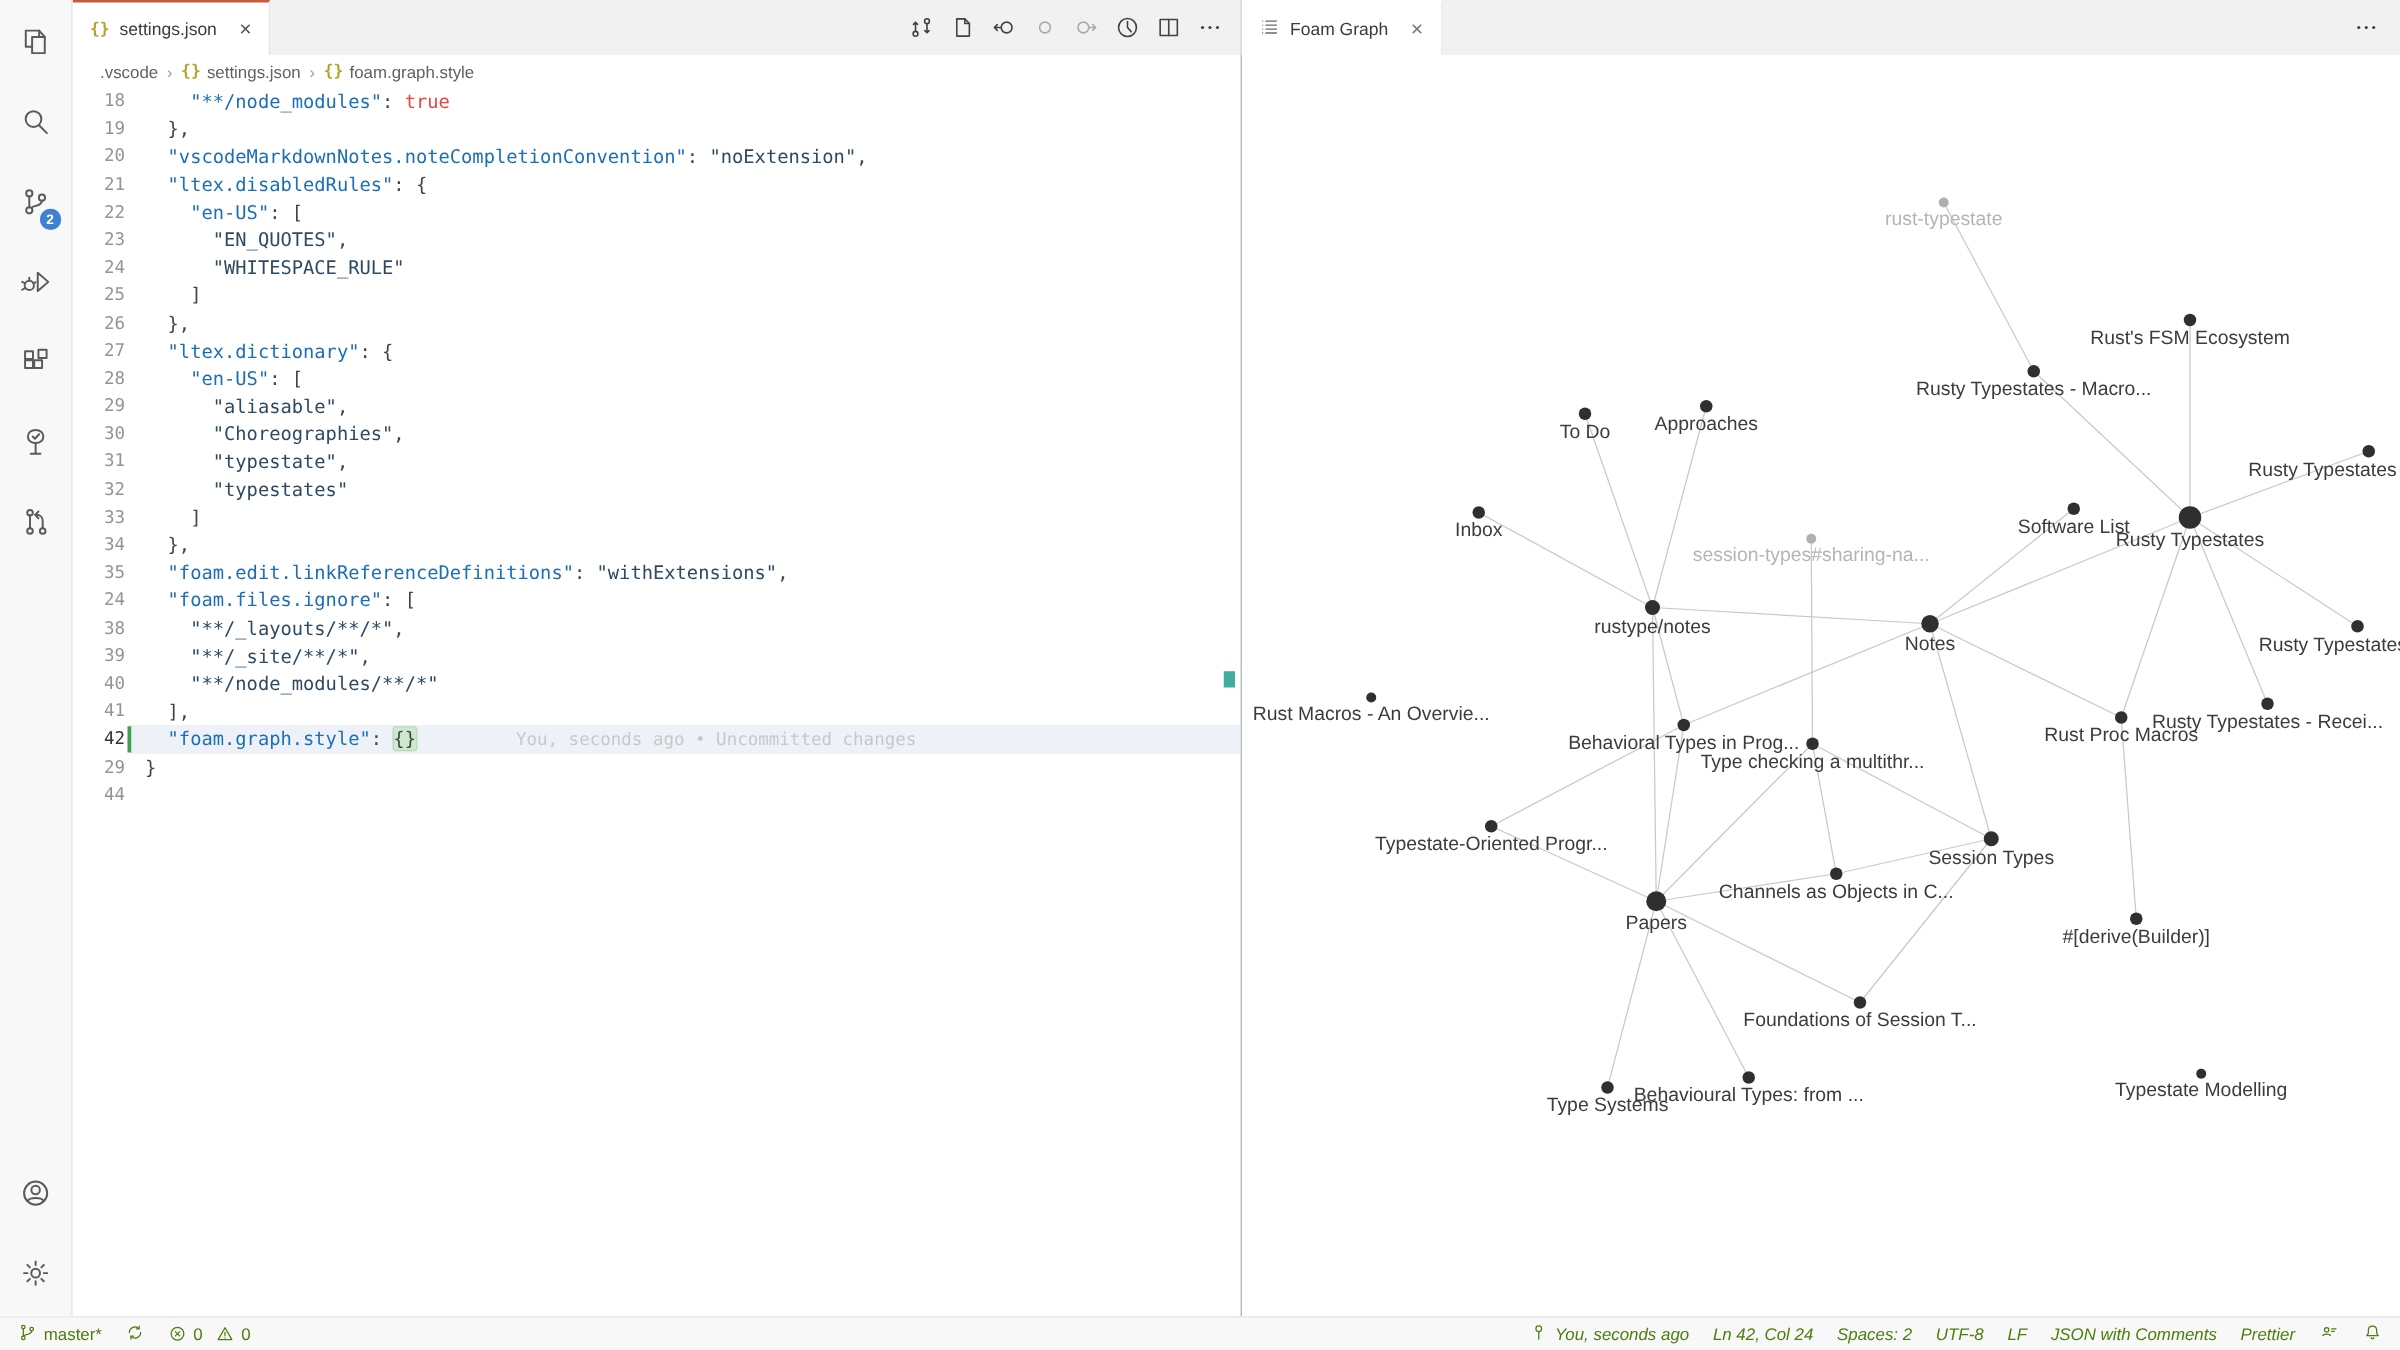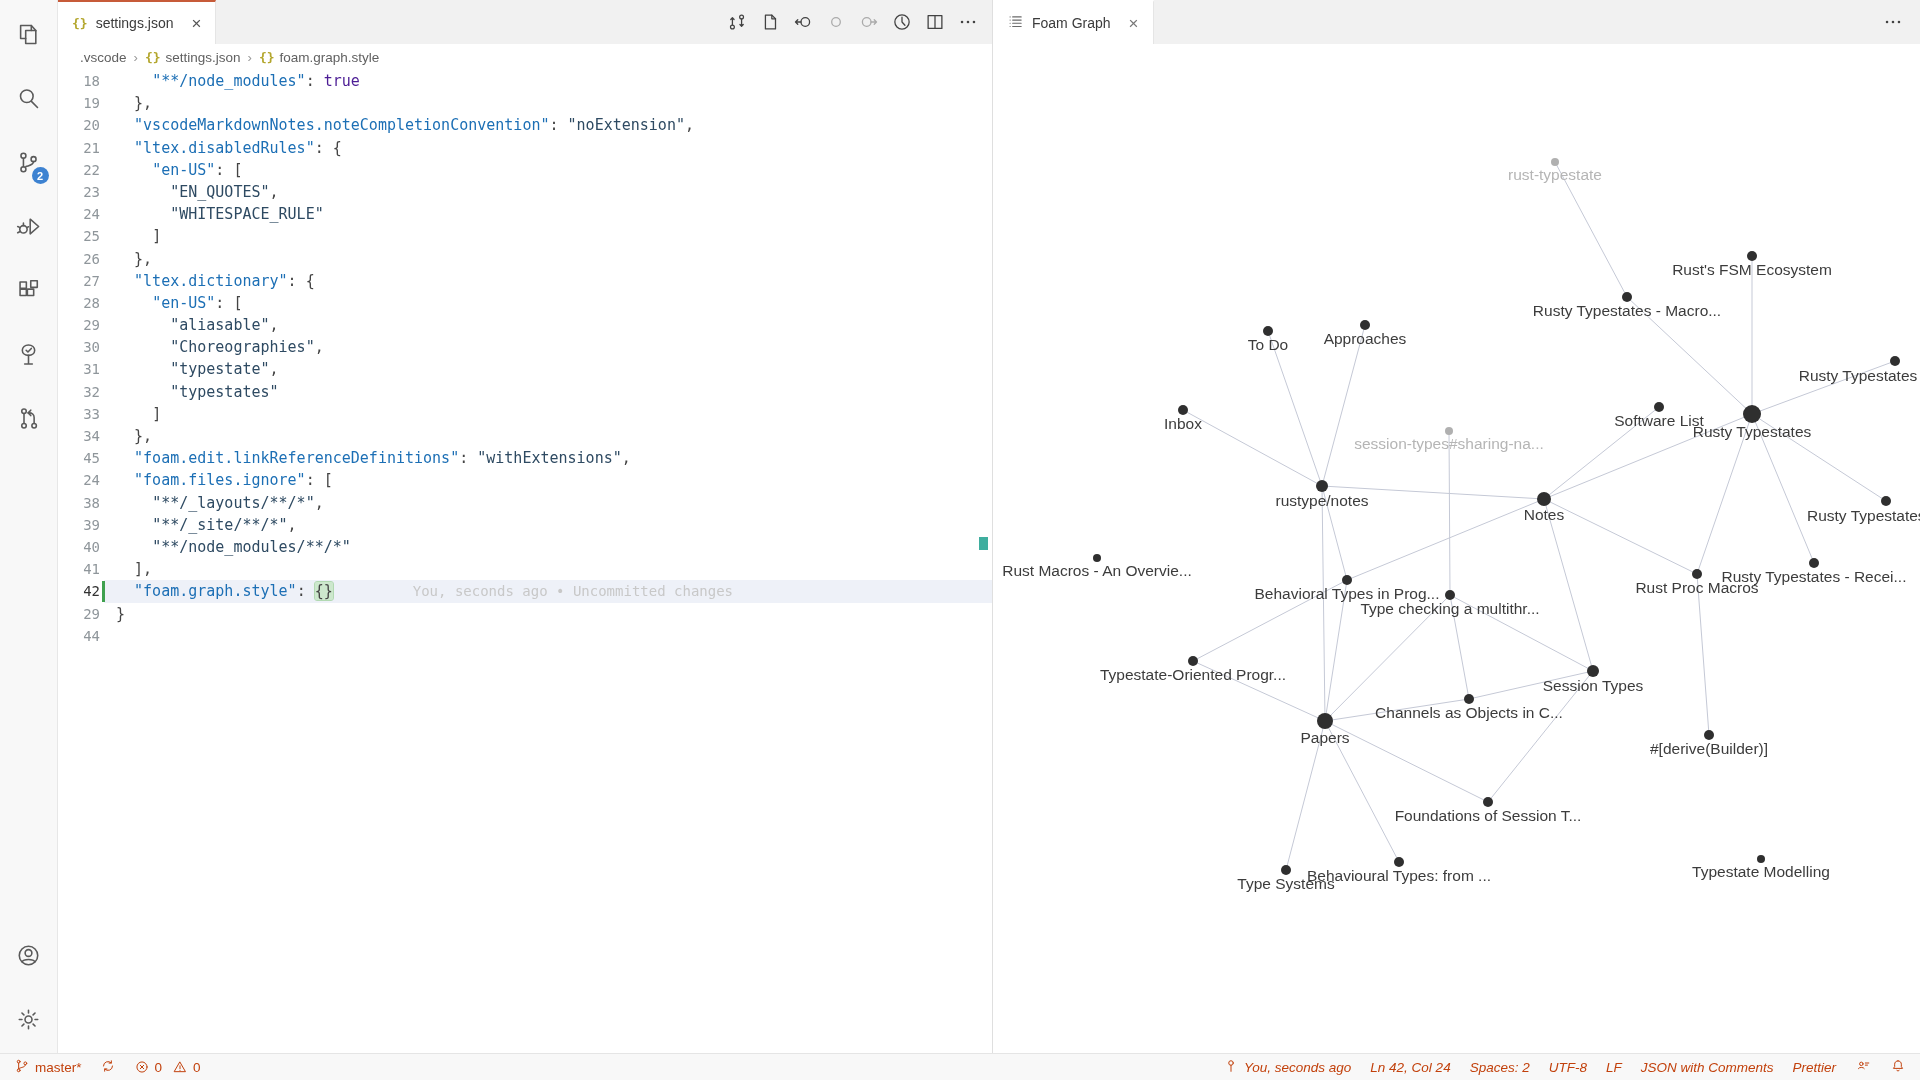--- a/index.html
+++ b/index.html
@@ -44,33 +44,33 @@
   
   .code { position:absolute; top:70px; left:0; right:0; bottom:0; font-family:"DejaVu Sans Mono","Liberation Mono",monospace;
     font-size:15px; background:#fff; }
   .cline { display:flex; height:22.2px; line-height:22.2px; position:relative; white-space:pre; }
   .cline.current { background:linear-gradient(to right, transparent 46px, #eef1f8 46px); }
   .ln { width:42px; text-align:right; color:#8f969b; font-size:14px; flex:none; }
   .cline.current .ln { color:#333; }
   .ctext { padding-left:16px; color:#444; }
   .tk-k { color:#1c6fb5; }
   .tk-s { color:#2e4a62; }
-  .tk-t { color:#4c1d95; }
+  .tk-t { color:#ef4444; }
   .tk-p { color:#444; }
   .tk-hl { background:#cde8cd; border-radius:2px; outline:1px solid #b2d9b2; }
   .ann { color:#c8c8c8; font-size:14px; margin-left:80px; }
   .gitbar { position:absolute; left:44px; top:1px; bottom:1px; width:3px; background:#3fa14f; }
   .ruler-marker { position:absolute; right:4px; top:467px; width:9px; height:13px; background:#3fae9f; }
 
   
   .graph-svg { position:absolute; left:0; top:44px; width:928px; height:1009px; background:#fff; }
 
   
   .status-bar { position:absolute; left:0; right:0; bottom:0; height:27px; background:#f8f8f8; border-top:1px solid #e5e5e5;
-    display:flex; align-items:center; font-size:13.5px; color:#c2410c; padding:0 14px; }
+    display:flex; align-items:center; font-size:13.5px; color:#4d7c0f; padding:0 14px; }
   .sb-left { display:flex; align-items:center; gap:18px; }
   .sb-right { margin-left:auto; display:flex; gap:19px;font-style:italic; }
   .sb-item { display:flex; align-items:center; gap:5px; cursor:pointer; }
   .sb-item svg { width:16px; height:16px; }
   .sb-pair { display:flex; align-items:center; gap:10px; }
 </style>
 </head>
 <body>
 
 <div id="app">
@@ -239,21 +239,21 @@
             <div class="cline"><span class="ln">25</span><span class="ctext">    <span class="tk-p">]</span></span></div>
             <div class="cline"><span class="ln">26</span><span class="ctext">  <span class="tk-p">},</span></span></div>
             <div class="cline"><span class="ln">27</span><span class="ctext">  <span class="tk-k">"ltex.dictionary"</span><span class="tk-p">: {</span></span></div>
             <div class="cline"><span class="ln">28</span><span class="ctext">    <span class="tk-k">"en-US"</span><span class="tk-p">: [</span></span></div>
             <div class="cline"><span class="ln">29</span><span class="ctext">      <span class="tk-s">"aliasable"</span><span class="tk-p">,</span></span></div>
             <div class="cline"><span class="ln">30</span><span class="ctext">      <span class="tk-s">"Choreographies"</span><span class="tk-p">,</span></span></div>
             <div class="cline"><span class="ln">31</span><span class="ctext">      <span class="tk-s">"typestate"</span><span class="tk-p">,</span></span></div>
             <div class="cline"><span class="ln">32</span><span class="ctext">      <span class="tk-s">"typestates"</span></span></div>
             <div class="cline"><span class="ln">33</span><span class="ctext">    <span class="tk-p">]</span></span></div>
             <div class="cline"><span class="ln">34</span><span class="ctext">  <span class="tk-p">},</span></span></div>
-            <div class="cline"><span class="ln">45</span><span class="ctext">  <span class="tk-k">"foam.edit.linkReferenceDefinitions"</span><span class="tk-p">: </span><span class="tk-s">"withExtensions"</span><span class="tk-p">,</span></span></div>
+            <div class="cline"><span class="ln">35</span><span class="ctext">  <span class="tk-k">"foam.edit.linkReferenceDefinitions"</span><span class="tk-p">: </span><span class="tk-s">"withExtensions"</span><span class="tk-p">,</span></span></div>
             <div class="cline"><span class="ln">24</span><span class="ctext">  <span class="tk-k">"foam.files.ignore"</span><span class="tk-p">: [</span></span></div>
             <div class="cline"><span class="ln">38</span><span class="ctext">    <span class="tk-s">"**/_layouts/**/*"</span><span class="tk-p">,</span></span></div>
             <div class="cline"><span class="ln">39</span><span class="ctext">    <span class="tk-s">"**/_site/**/*"</span><span class="tk-p">,</span></span></div>
             <div class="cline"><span class="ln">40</span><span class="ctext">    <span class="tk-s">"**/node_modules/**/*"</span></span></div>
             <div class="cline"><span class="ln">41</span><span class="ctext">  <span class="tk-p">],</span></span></div>
             <div class="cline current"><span class="ln">42</span><span class="gitbar"></span><span class="ctext">  <span class="tk-k">"foam.graph.style"</span><span class="tk-p">: </span><span class="tk-hl">{}</span><span class="ann">You, seconds ago • Uncommitted changes</span></span></div>
             <div class="cline"><span class="ln">29</span><span class="ctext"><span class="tk-p">}</span></span></div>
             <div class="cline"><span class="ln">44</span><span class="ctext"></span></div>
           </div>
         <div class="ruler-marker"></div>

